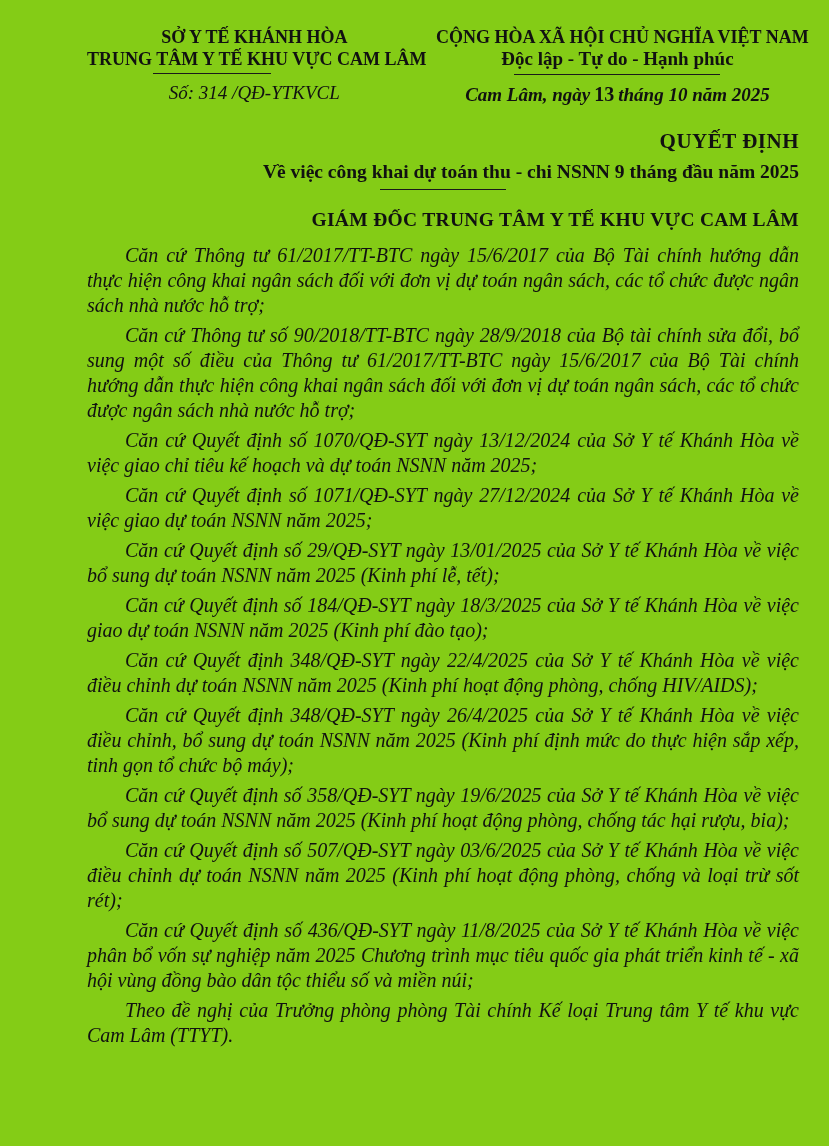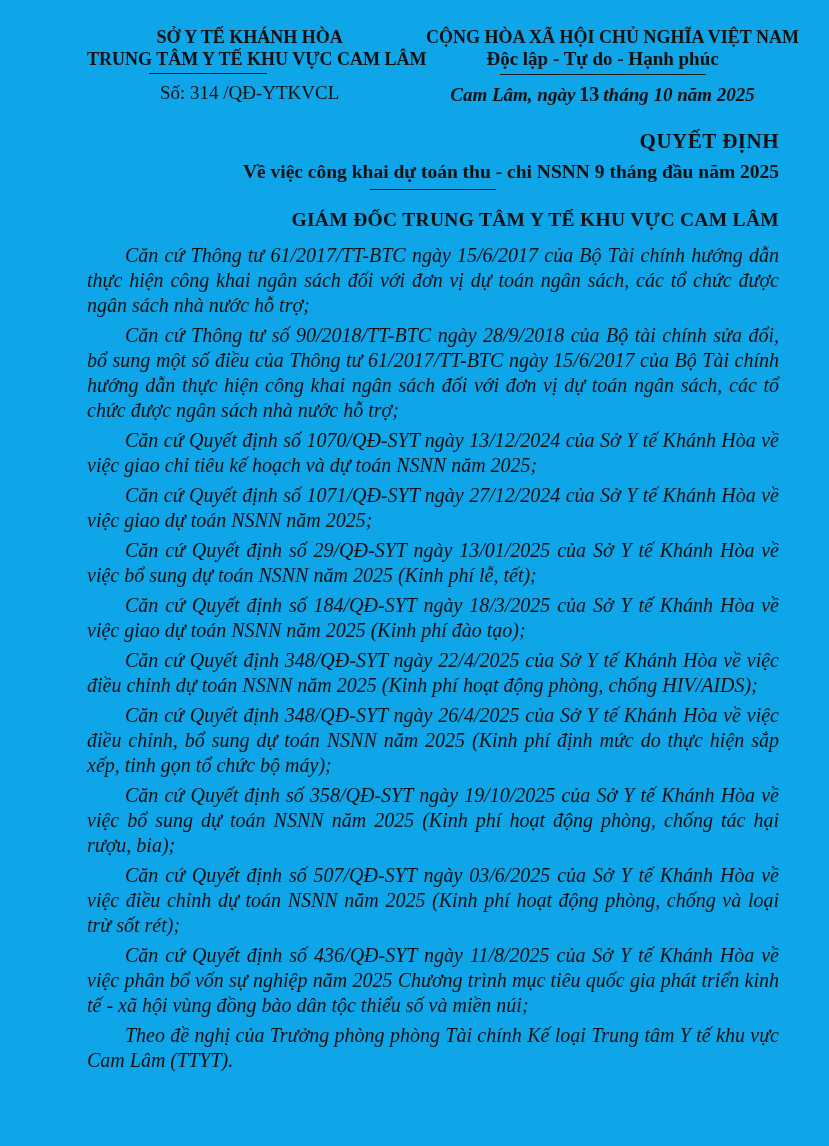--- a/index.html
+++ b/index.html
@@ -1,36 +1,36 @@
 <!DOCTYPE html>
 <html lang="vi"><head>
 <meta charset="utf-8">
 <style>
   html,body { margin:0; padding:0; background:#e8e8e8; }
   .page {
     position:relative;
     width:829px; height:1146px;
     margin:0 auto;
-    background:#0ea5e9;
+    background:#84cc16;
     box-sizing:border-box;
-    padding:26px 50px 18px 87px;
+    padding:26px 30px 18px 87px;
     font-family:"Liberation Serif", serif;
     color:#111111;
     overflow:hidden;
   }
   
   .doc-header { display:flex; justify-content:space-between; align-items:flex-start; }
   .hdr-left  { width:47%; text-align:center; }
   .hdr-right { width:51%; text-align:center; }
   .org-line1 { font-size:18px; font-weight:bold; line-height:22px; white-space:nowrap; }
   .org-line2 { font-size:18px; font-weight:bold; line-height:22px; white-space:nowrap; }
   .rule { height:0; border-top:1.6px solid #1a1a1a; }
   .rule-org  { width:118px; margin:3px auto 7px; transform:translateX(-42px); }
   .rule-motto{ width:206px; margin:4px auto 7px; }
-  .doc-number { font-size:19px; line-height:24px; white-space:nowrap; }
+  .doc-number { font-size:19px; line-height:24px; white-space:nowrap;font-style:italic; }
   .nation { font-size:18px; font-weight:bold; line-height:22px; white-space:nowrap; }
   .motto  { font-size:19px; font-weight:bold; line-height:22px; white-space:nowrap; }
   .dateline { font-size:19px; font-weight:bold; font-style:italic; line-height:24px; white-space:nowrap;text-align:center; }
   .date-day { font-style:normal; font-weight:600; font-size:20px; padding:0 4px; }
   
   .title-block { text-align:right; margin-top:21px; }
   .doc-heading { font-size:21px; font-weight:bold; margin:0; line-height:26px; letter-spacing:0.5px; }
   .doc-subject { font-size:19.5px; font-weight:bold; margin:5px 0 0; line-height:25px; }
   .rule-title { width:126px; margin:5px auto 0; border-top:1.8px solid #1a1a1a; }
   .doc-authority { font-size:19.5px; font-weight:bold; margin:17px 0 0; line-height:25px; letter-spacing:0.3px; }
@@ -74,19 +74,19 @@
 
   <main class="doc-body">
     <p>Căn cứ Thông tư 61/2017/TT-BTC ngày 15/6/2017 của Bộ Tài chính hướng dẫn thực hiện công khai ngân sách đối với đơn vị dự toán ngân sách, các tổ chức được ngân sách nhà nước hỗ trợ;</p>
     <p>Căn cứ Thông tư số 90/2018/TT-BTC ngày 28/9/2018 của Bộ tài chính sửa đổi, bổ sung một số điều của Thông tư 61/2017/TT-BTC ngày 15/6/2017 của Bộ Tài chính hướng dẫn thực hiện công khai ngân sách đối với đơn vị dự toán ngân sách, các tổ chức được ngân sách nhà nước hỗ trợ;</p>
     <p>Căn cứ Quyết định số 1070/QĐ-SYT ngày 13/12/2024 của Sở Y tế Khánh Hòa về việc giao chỉ tiêu kế hoạch và dự toán NSNN năm 2025;</p>
     <p>Căn cứ Quyết định số 1071/QĐ-SYT ngày 27/12/2024 của Sở Y tế Khánh Hòa về việc giao dự toán NSNN năm 2025;</p>
     <p>Căn cứ Quyết định số 29/QĐ-SYT ngày 13/01/2025 của Sở Y tế Khánh Hòa về việc bổ sung dự toán NSNN năm 2025 (Kinh phí lễ, tết);</p>
     <p>Căn cứ Quyết định số 184/QĐ-SYT ngày 18/3/2025 của Sở Y tế Khánh Hòa về việc giao dự toán NSNN năm 2025 (Kinh phí đào tạo);</p>
     <p>Căn cứ Quyết định 348/QĐ-SYT ngày 22/4/2025 của Sở Y tế Khánh Hòa về việc điều chỉnh dự toán NSNN năm 2025 (Kinh phí hoạt động phòng, chống HIV/AIDS);</p>
     <p>Căn cứ Quyết định 348/QĐ-SYT ngày 26/4/2025 của Sở Y tế Khánh Hòa về việc điều chỉnh, bổ sung dự toán NSNN năm 2025 (Kinh phí định mức do thực hiện sắp xếp, tinh gọn tổ chức bộ máy);</p>
-    <p>Căn cứ Quyết định số 358/QĐ-SYT ngày 19/10/2025 của Sở Y tế Khánh Hòa về việc bổ sung dự toán NSNN năm 2025 (Kinh phí hoạt động phòng, chống tác hại rượu, bia);</p>
+    <p>Căn cứ Quyết định số 358/QĐ-SYT ngày 19/6/2025 của Sở Y tế Khánh Hòa về việc bổ sung dự toán NSNN năm 2025 (Kinh phí hoạt động phòng, chống tác hại rượu, bia);</p>
     <p>Căn cứ Quyết định số 507/QĐ-SYT ngày 03/6/2025 của Sở Y tế Khánh Hòa về việc điều chỉnh dự toán NSNN năm 2025 (Kinh phí hoạt động phòng, chống và loại trừ sốt rét);</p>
     <p>Căn cứ Quyết định số 436/QĐ-SYT ngày 11/8/2025 của Sở Y tế Khánh Hòa về việc phân bổ vốn sự nghiệp năm 2025 Chương trình mục tiêu quốc gia phát triển kinh tế - xã hội vùng đồng bào dân tộc thiểu số và miền núi;</p>
     <p>Theo đề nghị của Trưởng phòng phòng Tài chính Kế loại Trung tâm Y tế khu vực Cam Lâm (TTYT).</p>
   </main>
 
 </div>
 
 </body></html>

